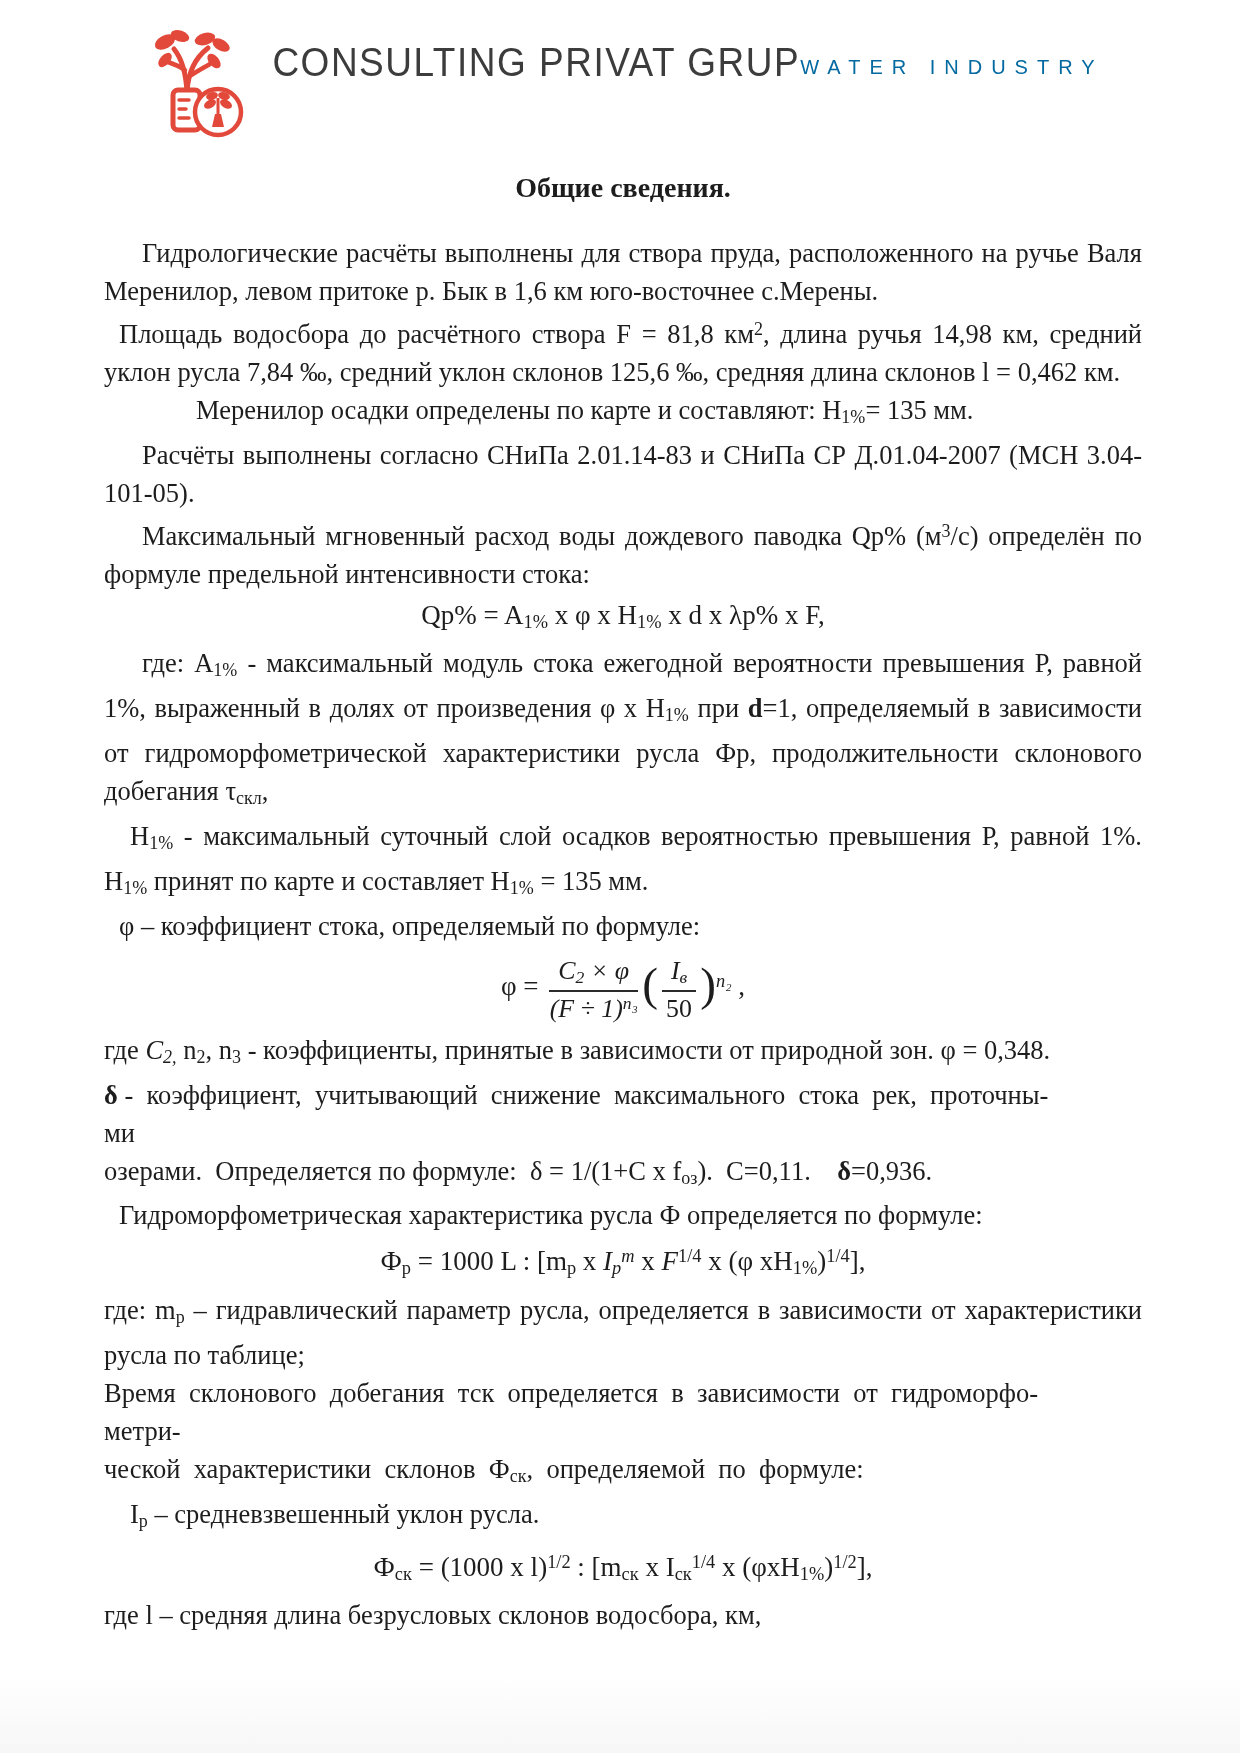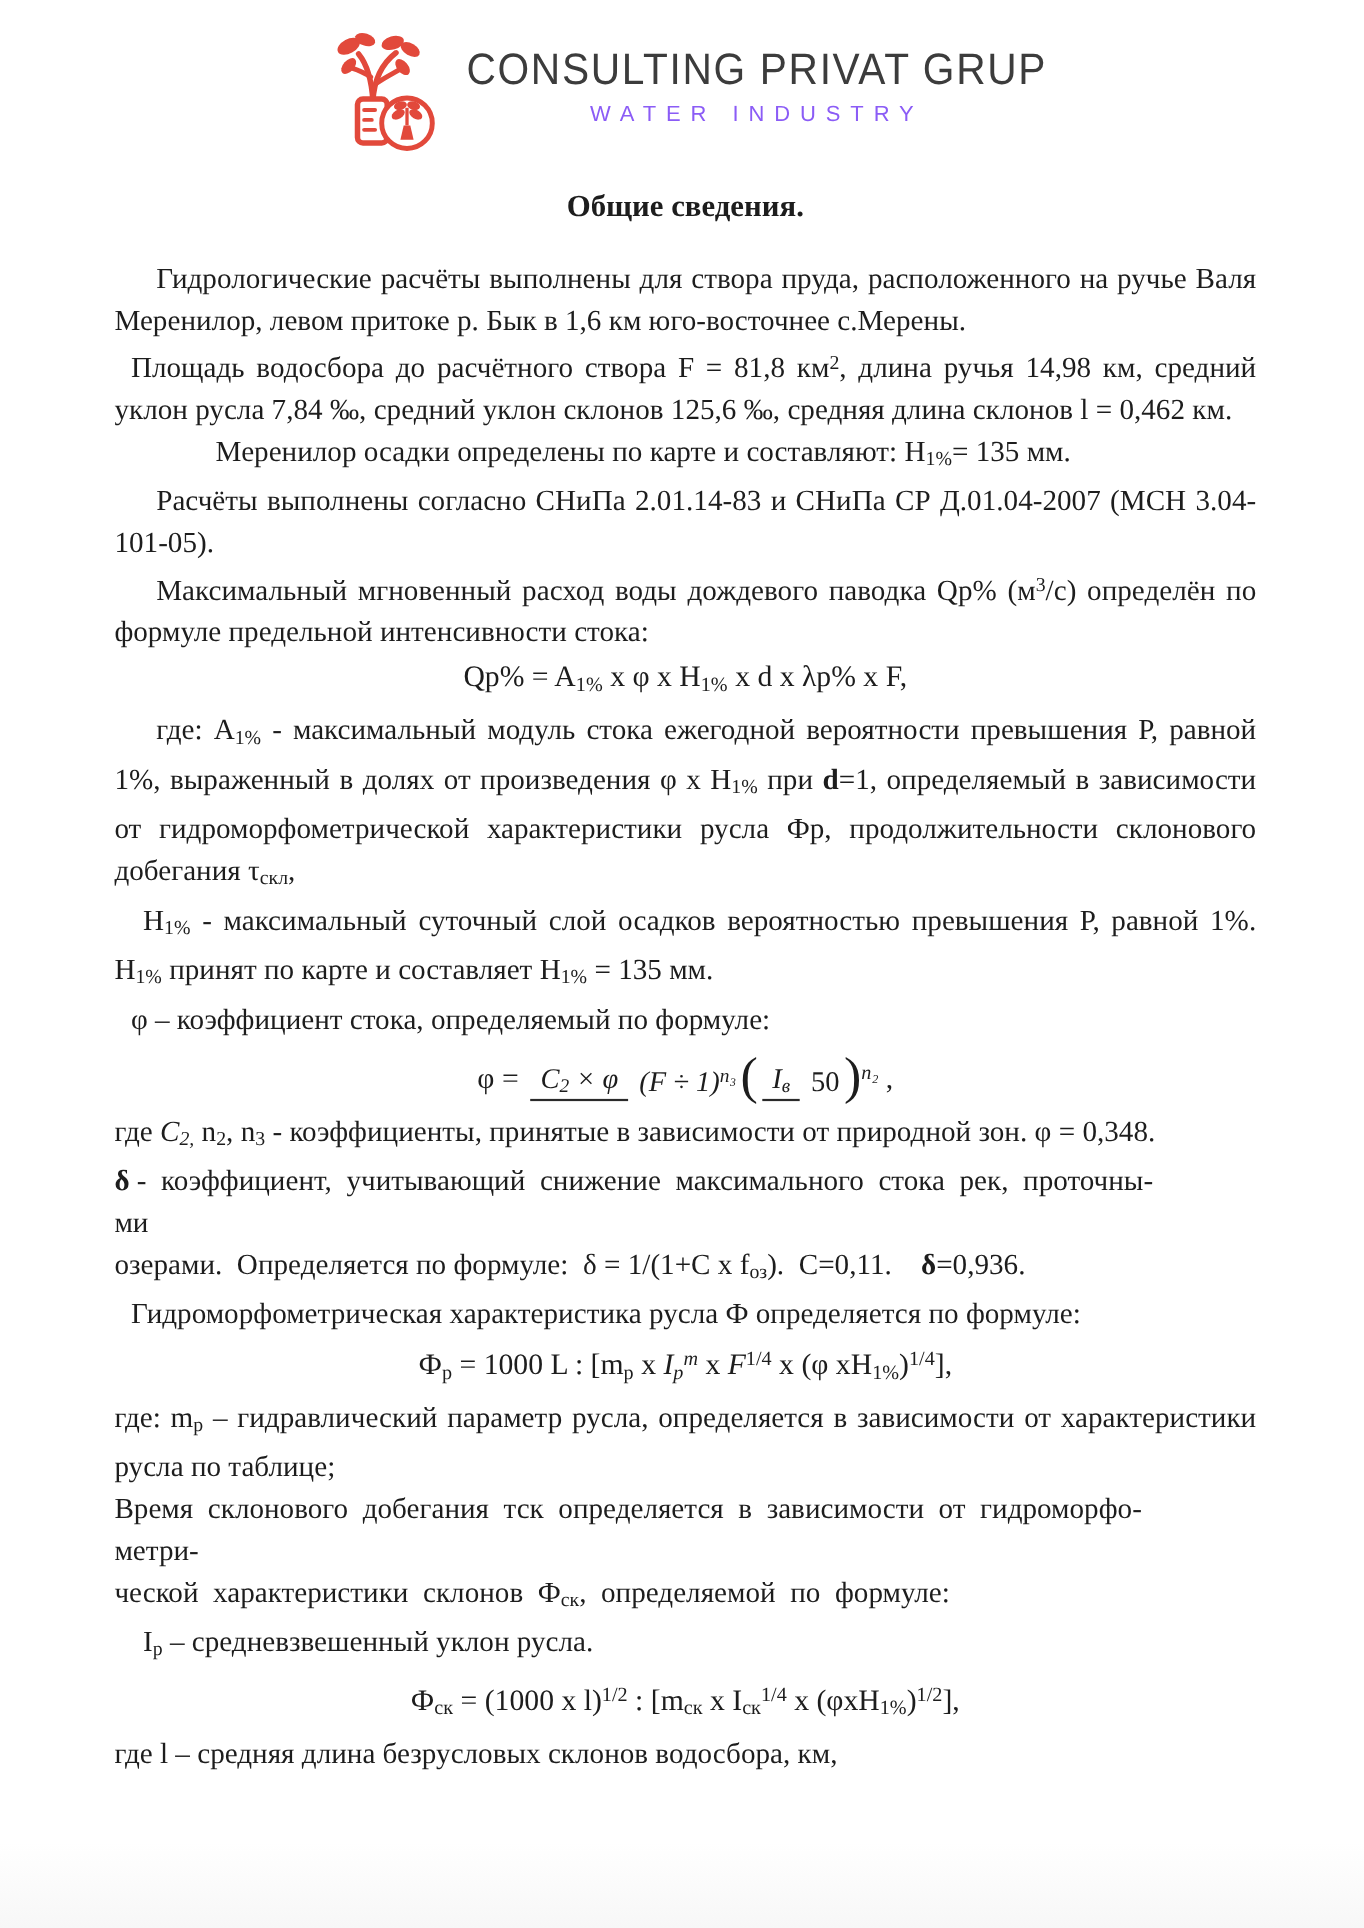--- a/index.html
+++ b/index.html
@@ -7,24 +7,24 @@
     width:1240px;min-height:1753px;
     background:linear-gradient(#ffffff 0 1675px,#f7f7f7 1753px);
     font-family:"Liberation Serif","DejaVu Serif",serif;
     color:#1d1d1d;
     -webkit-font-smoothing:antialiased;
   }
   .page{padding:26px 98px 40px 104px;}
   
   .logo{display:flex;justify-content:center;align-items:flex-start;gap:26px;margin:0 0 6px 0;}
   .logo-icon{flex:0 0 auto;margin-top:2px;}
-  .logo-textblock{display:flex;flex-direction:column;align-items:center;margin-top:16px;
+  .logo-textblock{display:flex;flex-direction:row;align-items:center;margin-top:16px;
     font-family:"Liberation Sans","DejaVu Sans",sans-serif;color:#3c3c3c;}
   .company{font-size:37px;font-weight:400;letter-spacing:1.5px;transform:scaleY(1.08);}
-  .division{font-size:20px;font-weight:400;letter-spacing:9px;margin-top:9px;color:#8b5cf6;}
+  .division{font-size:20px;font-weight:400;letter-spacing:9px;margin-top:9px;color:#0369a1;}
   
   .title{font-size:29px;font-weight:700;text-align:center;line-height:41px;
     white-space:pre-line;margin:20px 0 0 0;}
   .subhead{font-size:28px;font-weight:700;text-align:center;margin:30px 0 0 0;line-height:40px;}
   .para{font-size:26.5px;line-height:38px;text-align:justify;margin:0;}
   .first{margin-top:26px;}
   .prewrap{white-space:pre-wrap;}
   .ind0{text-indent:0;}
   .ind1{text-indent:15px;}
   .ind2{text-indent:38px;}
@@ -32,22 +32,22 @@
   .ind4{text-indent:26px;}
   .formula{font-size:27px;line-height:40px;text-align:center;margin:2px 0;}
   .formula-tall{margin:10px 0 8px 0;}
   
   .sub{font-size:68%;vertical-align:-0.22em;}
   .sup{font-size:68%;vertical-align:0.45em;}
   .i{font-style:italic;}
   .b{font-weight:700;}
   .big{font-size:175%;font-weight:300;vertical-align:-0.1em;line-height:0;}
   
-  .frac{display:inline-flex;flex-direction:row;align-items:center;vertical-align:middle;
-    margin:0 4px;line-height:1.12;font-size:96%;gap:10px;}
+  .frac{display:inline-flex;flex-direction:column;align-items:center;vertical-align:middle;
+    margin:0 4px;line-height:1.12;font-size:96%;}
   .fnum{display:block;border-bottom:2px solid #2a2a2a;padding:1px 9px 2px 9px;}
   .fden{display:block;padding-top:2px;}
 </style>
 </head>
 <body>
 
 <div class="page">
 
   <header class="logo">
     <svg class="logo-icon" width="104" height="110" viewBox="0 0 104 110" aria-hidden="true">

